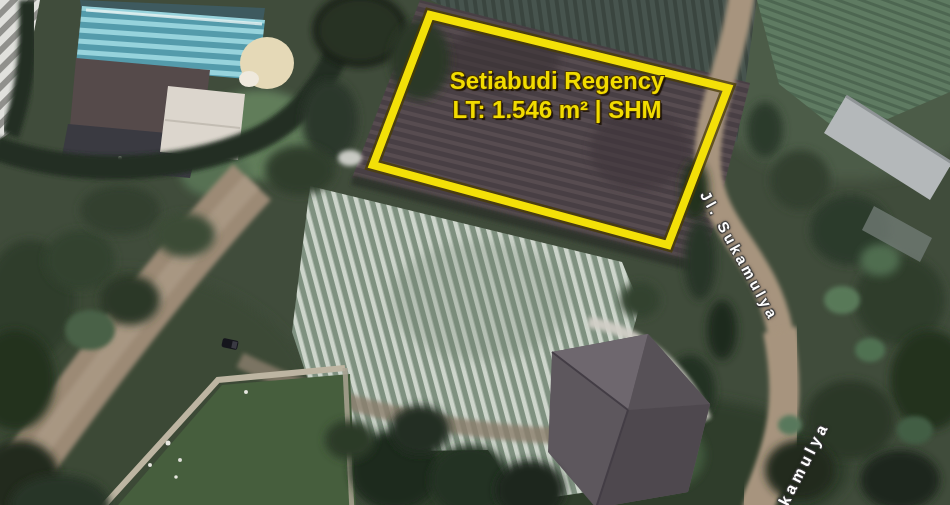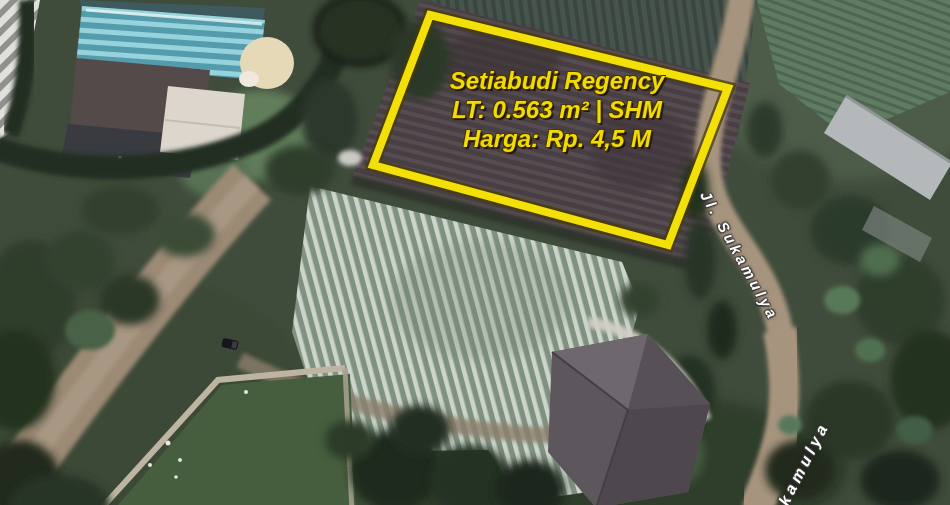--- a/index.html
+++ b/index.html
@@ -2,21 +2,20 @@
 <html><head>
 <meta charset="utf-8">
 <style>
   html,body{margin:0;padding:0;background:#222;}
   .stage{
     position:relative;
     width:950px;height:505px;
     overflow:hidden;
     background:#3f4c3a;
     font-family:"Liberation Sans", sans-serif;
-    font-style:italic;
   }
   .stage svg{position:absolute;left:0;top:0;}
   .imagery{filter:blur(0.7px) saturate(0.92);}
   .listing-box-text{
     position:absolute;
     left:407px;top:66px;width:300px;
     text-align:center;
     color:#f2dc00;
     font-weight:bold;
     font-size:24px;
@@ -212,21 +211,20 @@
     </g>
   </svg>
 
   <svg width="950" height="505" viewBox="0 0 950 505">
     <polygon points="430,15 728,88 668,245 373,165" fill="none" stroke="#4a3c00" stroke-width="13" opacity="0.75" stroke-linejoin="miter"></polygon>
     <polygon points="430,15 728,88 668,245 373,165" fill="none" stroke="#f3e008" stroke-width="8" stroke-linejoin="miter"></polygon>
   </svg>
 
   <div class="listing-box-text">
     <div>Setiabudi Regency</div>
-    <div>LT: 0.563 m² | SHM</div>
-    <div>Harga: Rp. 4,5 M</div>
+    <div>LT: 1.546 m² | SHM</div>
   </div>
 
   <div class="road-label rl-main">Jl. Sukamulya</div>
 
   <div class="road-label rl-bottom">Jl. Sukamulya</div>
 
 </div>
 
 </body></html>

